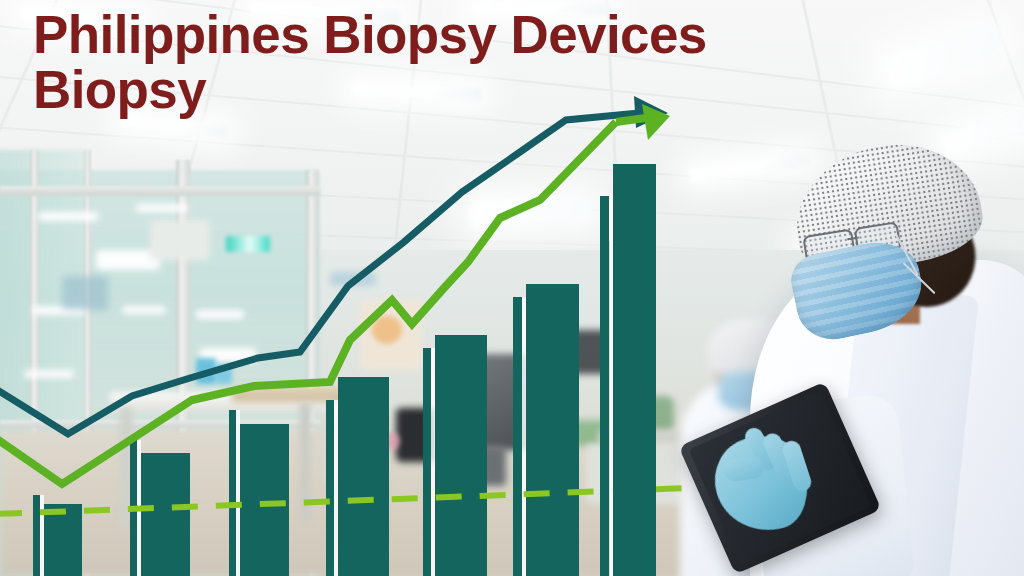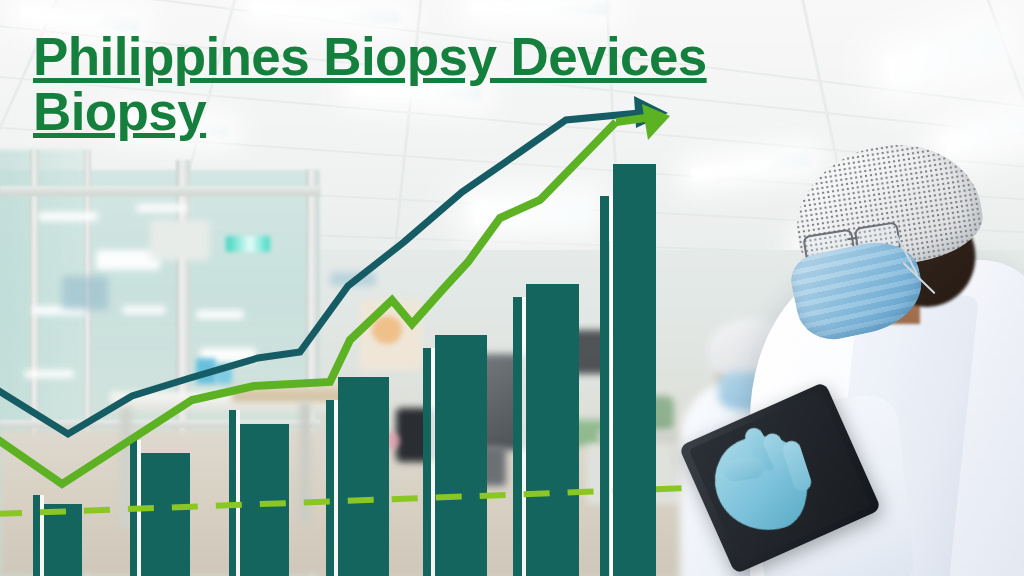--- a/index.html
+++ b/index.html
@@ -263,30 +263,29 @@
   }
   .bar-gap{
     position:absolute;bottom:0;width:4px;
     background:rgba(255,255,255,.82);
   }
 
   svg.lines{position:absolute;inset:0;width:1024px;height:576px;overflow:visible;}
 
   
   .title{
-    position:absolute;left:33px;top:30px;
-    color:#15803d;
+    position:absolute;left:33px;top:8px;
+    color:#7f1d1d;
     font-family:"Liberation Sans",sans-serif;
     font-weight:700;
     font-size:53px;
     line-height:1.03;
     letter-spacing:-0.6px;
     white-space:pre-line;
     text-shadow:0 1px 2px rgba(255,255,255,.55);
-    text-decoration:underline;
   }
 </style>
 </head>
 <body>
 
 <div id="stage">
 
   <div class="photo">
     <div class="bg-base"></div>
 

